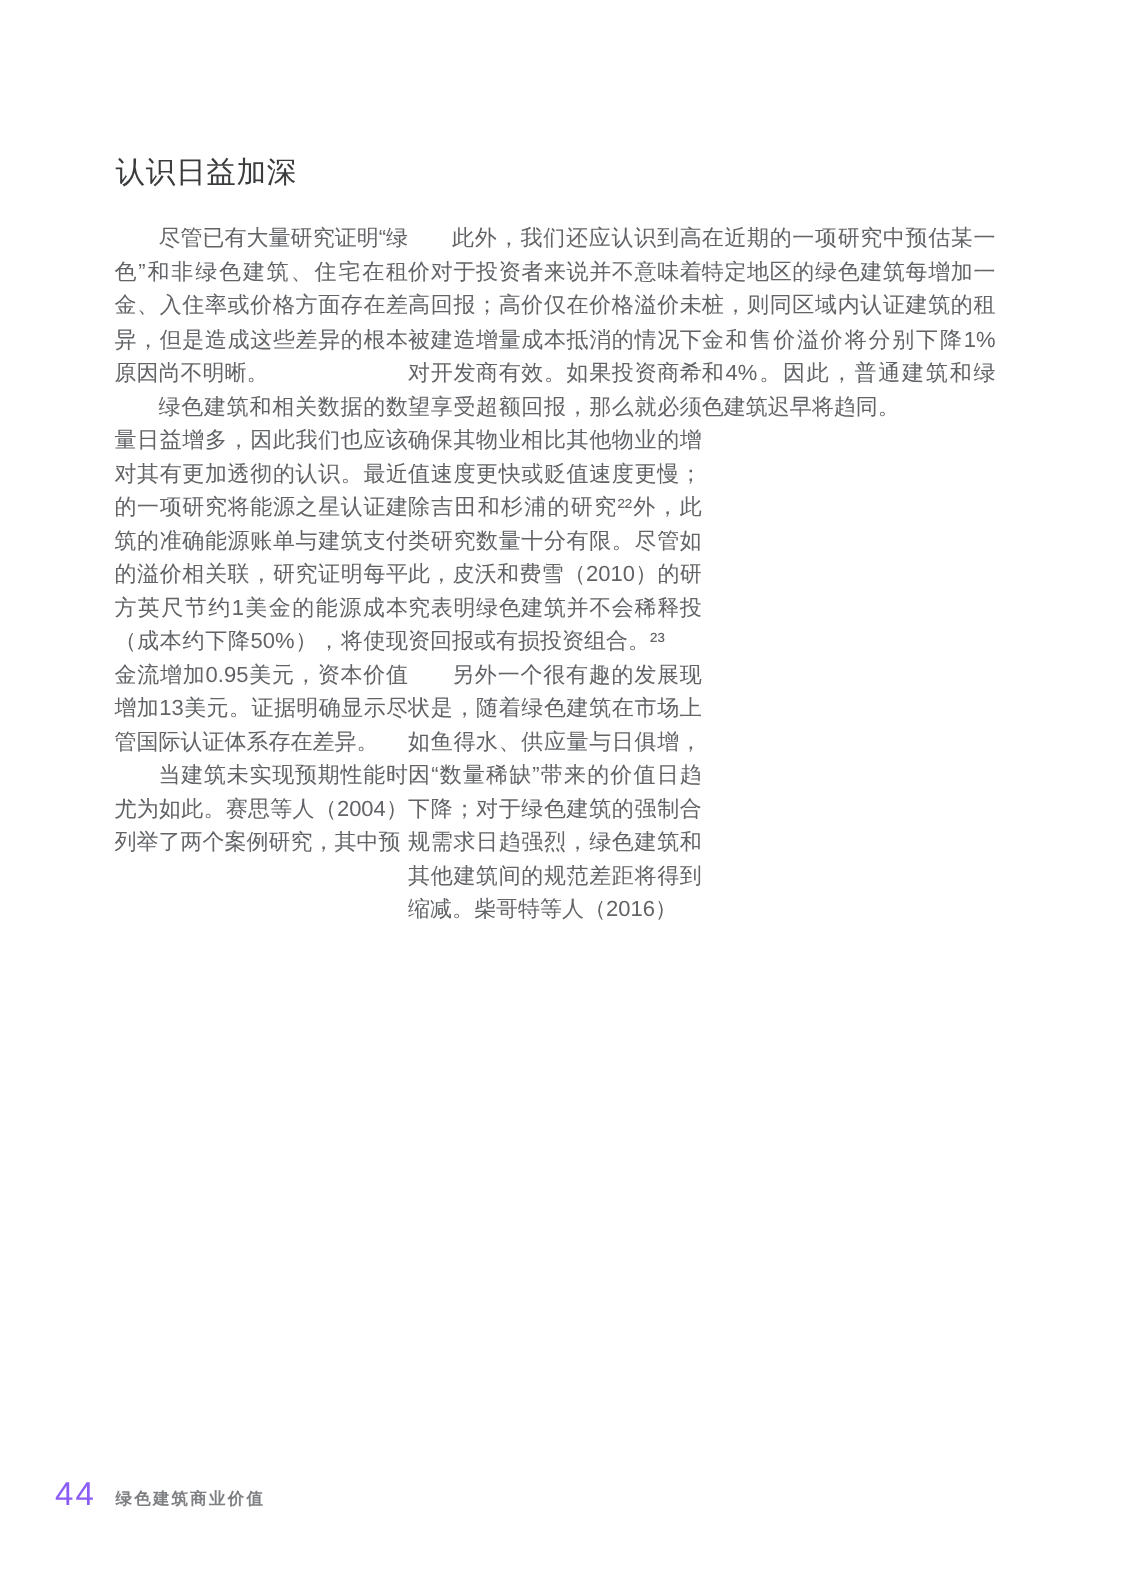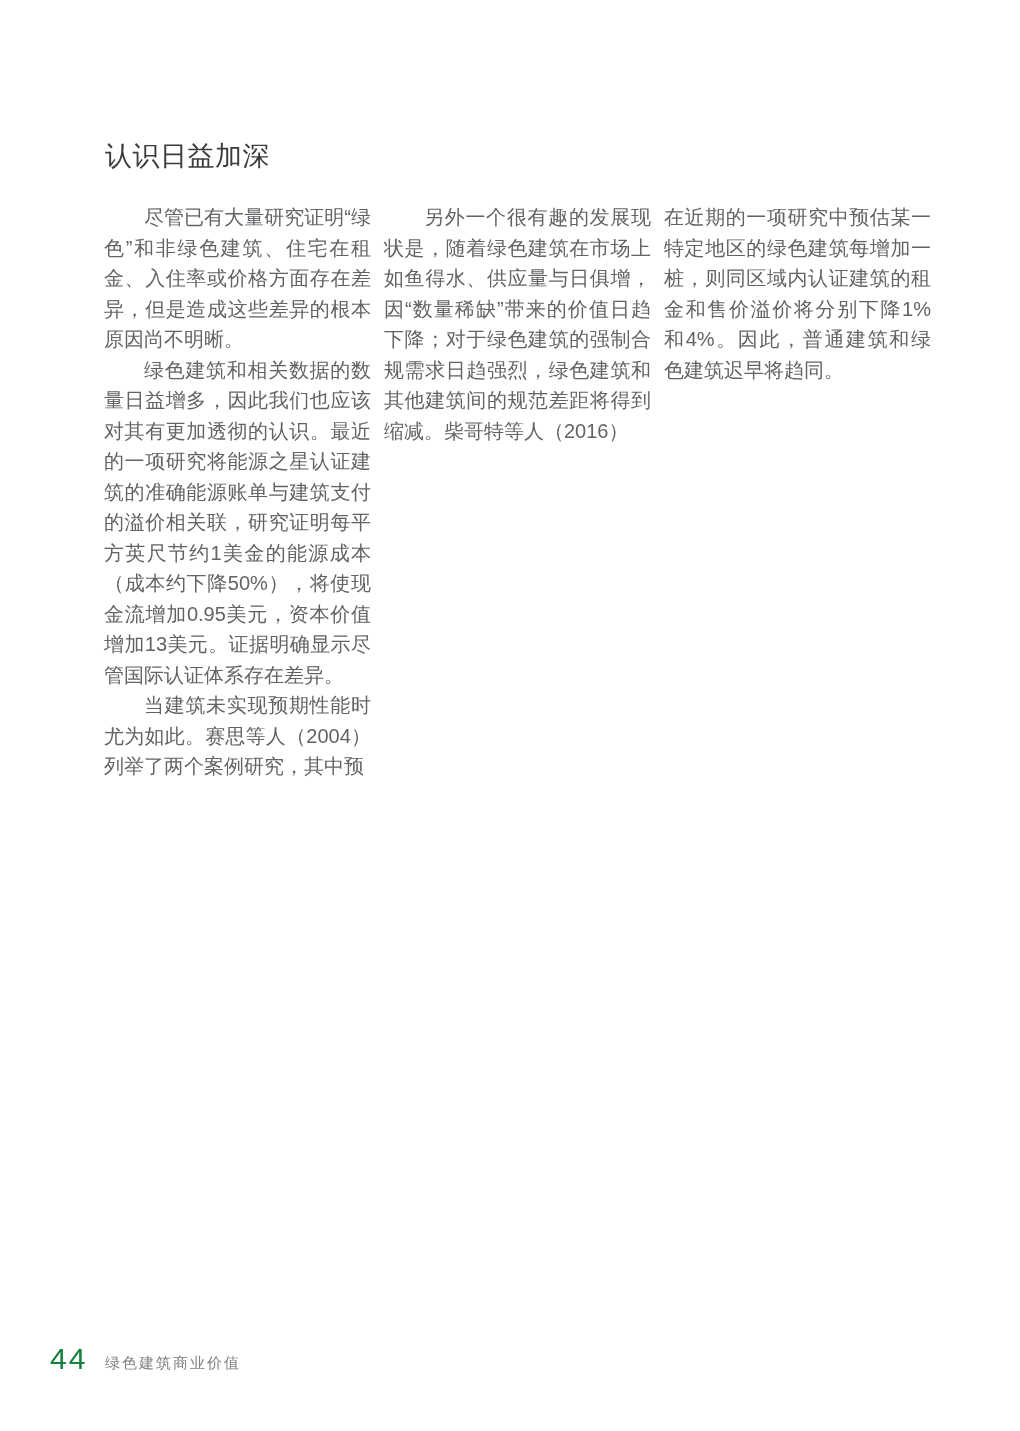--- a/index.html
+++ b/index.html
@@ -21,68 +21,68 @@
     font-size: 27px;
     font-weight: 500;
     color: #3b3c3e;
     letter-spacing: 0.5px;
   }
   .columns {
     position: absolute;
     left: 104px; top: 202px;
     width: 828px;
     display: flex;
-    gap: 13px;
   }
   .col {
     width: 267px;
     flex: 0 0 267px;
   }
   .col p {
     font-size: 20px;
     line-height: 30.5px;
     color: #616366;
     text-align: justify;
     text-justify: inter-ideograph;
     word-break: break-all;
   }
   .col p.indent { text-indent: 2em; }
   .footer-pagenum {
     position: absolute;
     left: 50px; top: 1344px;
     font-size: 30px;
     font-weight: 300;
-    color: #15803d;
+    color: #8b5cf6;
     letter-spacing: 2px;
     line-height: 1;
   }
   .footer-doctitle {
     position: absolute;
     left: 105px; top: 1355px;
     font-size: 15px;
-    font-weight: normal;
+    font-weight: bold;
     color: #7d7f82;
     letter-spacing: 2px;
     line-height: 1;
   }
 </style>
 </head>
 <body>
 
 <div class="page">
 
   <h1 class="title">认识日益加深</h1>
 
   <div class="columns">
     <div class="col">
         <p class="indent">尽管已有大量研究证明“绿色”和非绿色建筑、住宅在租金、入住率或价格方面存在差异，但是造成这些差异的根本原因尚不明晰。</p>
         <p class="indent">绿色建筑和相关数据的数量日益增多，因此我们也应该对其有更加透彻的认识。最近的一项研究将能源之星认证建筑的准确能源账单与建筑支付的溢价相关联，研究证明每平方英尺节约1美金的能源成本（成本约下降50%），将使现金流增加0.95美元，资本价值增加13美元。证据明确显示尽管国际认证体系存在差异。</p>
         <p class="indent">当建筑未实现预期性能时尤为如此。赛思等人（2004）列举了两个案例研究，其中预</p>
       </div>
     <div class="col">
+        <p class="indent">此外，我们还应认识到高价对于投资者来说并不意味着高回报；高价仅在价格溢价未被建造增量成本抵消的情况下对开发商有效。如果投资商希望享受超额回报，那么就必须确保其物业相比其他物业的增值速度更快或贬值速度更慢；除吉田和杉浦的研究²²外，此类研究数量十分有限。尽管如此，皮沃和费雪（2010）的研究表明绿色建筑并不会稀释投资回报或有损投资组合。²³</p>
         <p class="indent">另外一个很有趣的发展现状是，随着绿色建筑在市场上如鱼得水、供应量与日俱增，因“数量稀缺”带来的价值日趋下降；对于绿色建筑的强制合规需求日趋强烈，绿色建筑和其他建筑间的规范差距将得到缩减。柴哥特等人（2016）</p>
       </div>
     <div class="col">
         <p>在近期的一项研究中预估某一特定地区的绿色建筑每增加一桩，则同区域内认证建筑的租金和售价溢价将分别下降1%和4%。因此，普通建筑和绿色建筑迟早将趋同。</p>
       </div>
   </div>
 
   <div class="footer-pagenum">44</div>
 
   <div class="footer-doctitle">绿色建筑商业价值</div>

